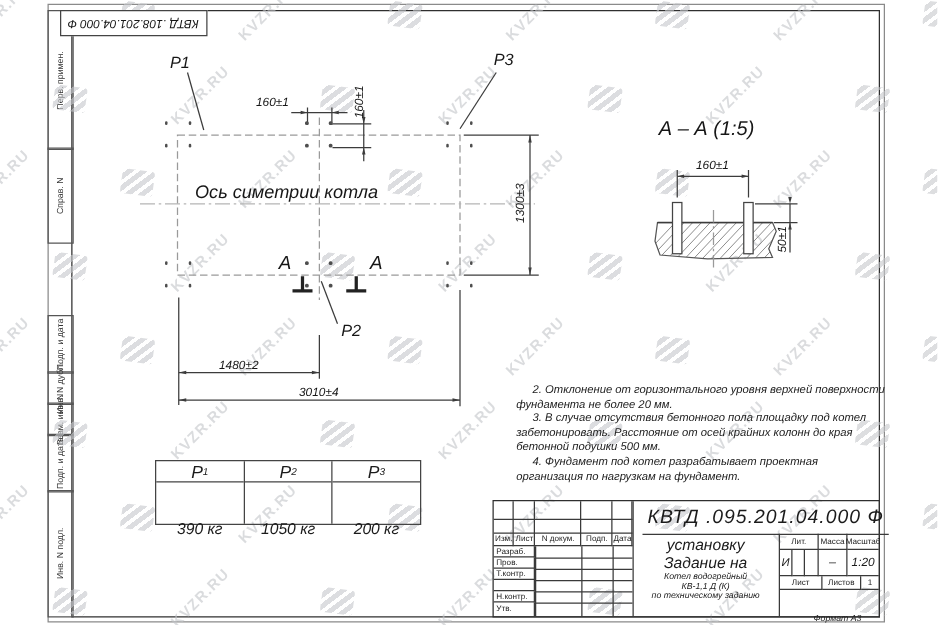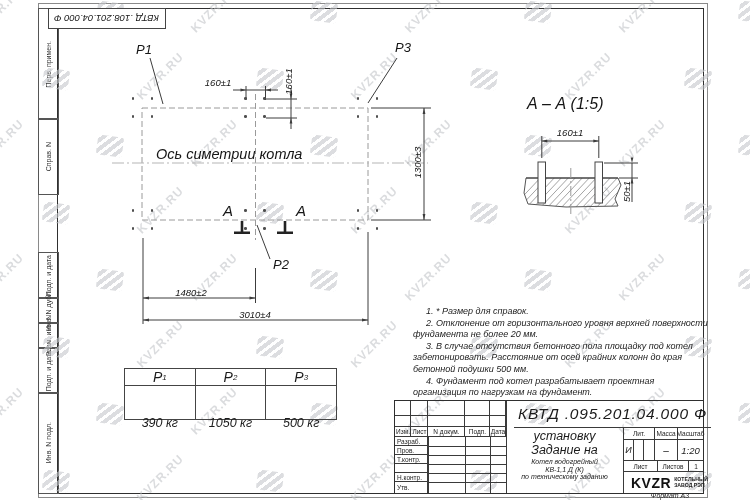--- a/index.html
+++ b/index.html
@@ -255,21 +255,20 @@
   <div class="t ctr" style="left:228px;top:309px;width:54px;font-size:9.5px;">3010±4</div>
 
   <div class="t" style="left:223px;top:202px;font-size:15px;">А</div>
   <div class="t" style="left:296px;top:202px;font-size:15px;">А</div>
 
   <div class="t" style="left:527px;top:95px;font-size:16px;">А – А (1:5)</div>
   <div class="t ctr" style="left:548px;top:127px;width:44px;font-size:9.5px;">160±1</div>
   <div class="t ctr rot" style="left:606px;top:186px;width:40px;font-size:9.5px;">50±1</div>
 
   <div class="abs" id="notes">
-    <div>1. * Размер для справок.</div>
     <div>2. Отклонение от горизонтального уровня верхней поверхности фундамента не более 20 мм.</div>
     <div>3. В случае отсутствия бетонного пола площадку под котел забетонировать. Расстояние от осей крайних колонн до края бетонной подушки 500 мм.</div>
     <div>4. Фундамент под котел разрабатывает проектная организация по нагрузкам на фундамент.</div>
   </div>
 
   <div class="abs ltab">
     <div class="lcol">
       <div class="lhead">
           <span>P</span>
           <sub>1</sub>
@@ -281,21 +280,21 @@
           <span>P</span>
           <sub>2</sub>
         </div>
       <div class="lval">1050 кг</div>
     </div>
     <div class="lcol">
       <div class="lhead">
           <span>P</span>
           <sub>3</sub>
         </div>
-      <div class="lval">500 кг</div>
+      <div class="lval">200 кг</div>
     </div>
   </div>
 
   <div class="abs" id="tb">
 
     <div class="cell" style="left:0;top:0;width:16px;height:36px;"></div>
     <div class="cell" style="left:16px;top:0;width:17px;height:36px;"></div>
     <div class="cell" style="left:33px;top:0;width:37px;height:36px;"></div>
     <div class="cell" style="left:70px;top:0;width:25px;height:36px;"></div>
     <div class="cell noR" style="left:95px;top:0;width:16px;height:36px;border-right:1px solid #3a3a3a;"></div>
@@ -349,34 +348,20 @@
         <span>–</span>
       </div>
     <div class="abs" style="left:283px;top:39px;width:25px;height:21px;border-bottom:1px solid #3a3a3a;box-sizing:border-box;display:flex;align-items:center;justify-content:center;font-style:italic;font-size:9.5px;">
         <span>1:20</span>
       </div>
 
     <div class="abs small c" style="left:229px;top:60px;width:34px;height:11px;border-right:1px solid #3a3a3a;border-bottom:1px solid #3a3a3a;box-sizing:border-box;">Лист</div>
     <div class="abs small c" style="left:263px;top:60px;width:31px;height:11px;border-right:1px solid #3a3a3a;border-bottom:1px solid #3a3a3a;box-sizing:border-box;">Листов</div>
     <div class="abs small c" style="left:294px;top:60px;width:14px;height:11px;border-bottom:1px solid #3a3a3a;box-sizing:border-box;">1</div>
 
-    <div class="abs logoRow" style="left:229px;top:71px;width:79px;height:21px;box-sizing:border-box;">
-      <svg width="17" height="16" viewBox="0 0 17 16">
-        <g stroke="#111" stroke-width="1.8" fill="none">
-          <path d="M1 3 L6 1 L11 3 L16 1"></path>
-            <path d="M1 7 L6 5 L11 7 L16 5"></path>
-          <path d="M1 11 L6 9 L11 11 L16 9"></path>
-            <path d="M1 15 L6 13 L11 15 L16 13"></path>
-        </g>
-      </svg>
-      <span class="logoTxt">KVZR</span>
-      <span class="logoCap">
-        <span>КОТЕЛЬНЫЙ</span><br><span>ЗАВОД РЭП</span>
-      </span>
-    </div>
   </div>
 
   <div class="abs" style="left:630px;top:492px;width:80px;text-align:center;font-size:7px;font-style:italic;color:#222;z-index:4;">Формат А3</div>
 
 <div class="dot" style="left: 131.7px; top: 97.2px;"></div>
     <div class="dot" style="left: 131.7px; top: 115.2px;"></div>
     <div class="dot" style="left: 150.7px; top: 97.2px;"></div>
     <div class="dot" style="left: 150.7px; top: 115.2px;"></div>
     <div class="dot" style="left: 244.2px; top: 97.2px;"></div>
     <div class="dot" style="left: 244.2px; top: 115.2px;"></div>

